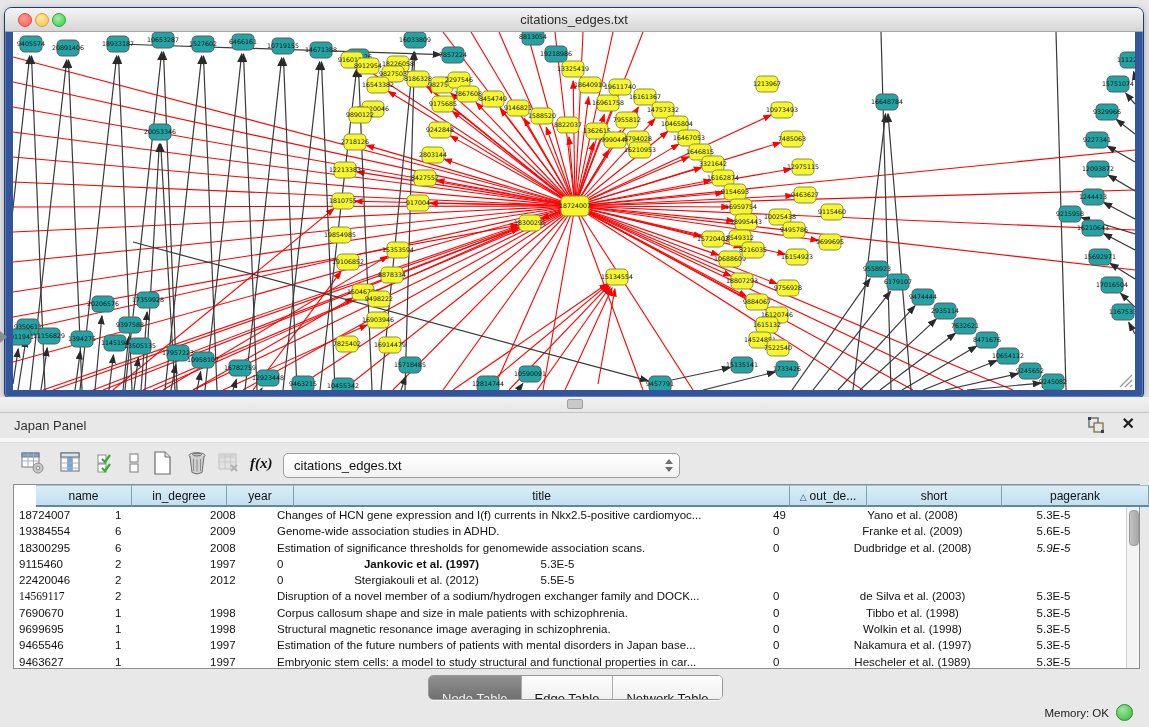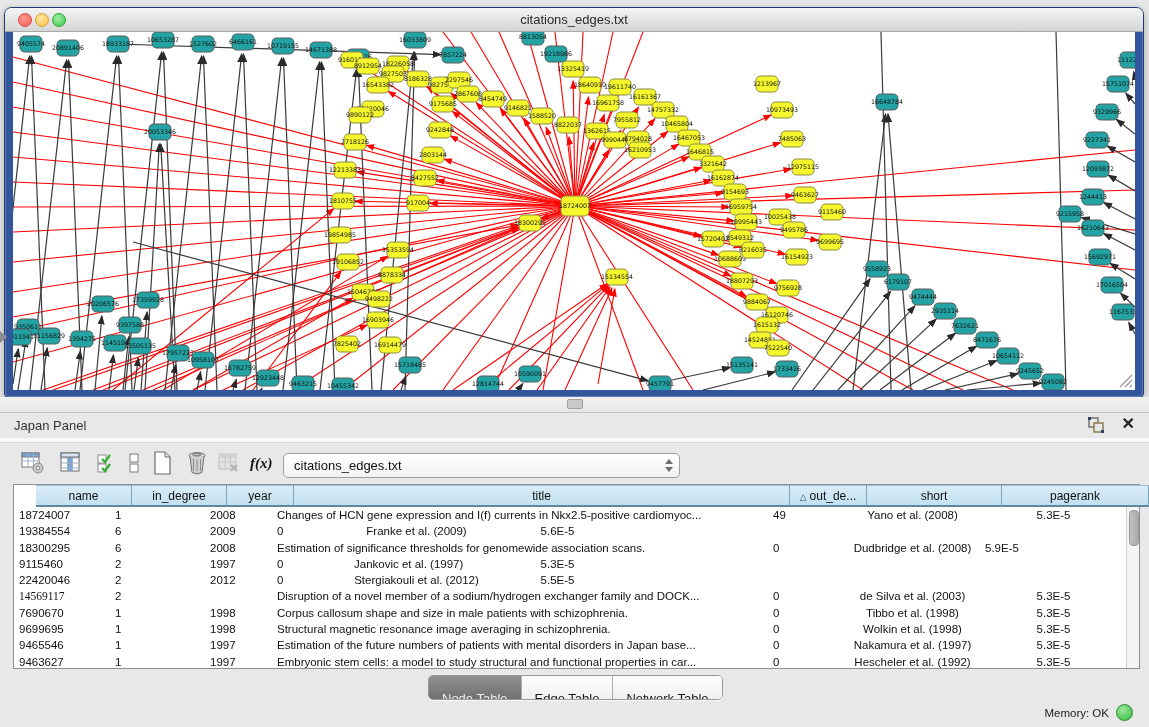--- a/index.html
+++ b/index.html
@@ -900,39 +900,40 @@
             <div class="tcell" style="width: 67px; text-align: left;">2008</div>
             <div class="tcell" style="width: 496px; text-align: left;">Changes of HCN gene expression and I(f) currents in Nkx2.5-positive cardiomyoc...</div>
             <div class="tcell" style="width: 77px; text-align: left;">49</div>
             <div class="tcell" style="width: 135px; text-align: center;">Yano et al. (2008)</div>
             <div class="tcell" style="width: 147px; text-align: center;">5.3E-5</div>
           </div>
           <div class="trow">
             <div class="tcell" style="width: 96px; text-align: left;">19384554</div>
             <div class="tcell" style="width: 95px; text-align: left;">6</div>
             <div class="tcell" style="width: 67px; text-align: left;">2009</div>
+            <div class="tcell" style="width: 496px; text-align: left;">Genome-wide association studies in ADHD.</div>
             <div class="tcell" style="width: 77px; text-align: left;">0</div>
             <div class="tcell" style="width: 135px; text-align: center;">Franke et al. (2009)</div>
             <div class="tcell" style="width: 147px; text-align: center;">5.6E-5</div>
           </div>
           <div class="trow">
             <div class="tcell" style="width: 96px; text-align: left;">18300295</div>
             <div class="tcell" style="width: 95px; text-align: left;">6</div>
             <div class="tcell" style="width: 67px; text-align: left;">2008</div>
             <div class="tcell" style="width: 496px; text-align: left;">Estimation of significance thresholds for genomewide association scans.</div>
             <div class="tcell" style="width: 77px; text-align: left;">0</div>
             <div class="tcell" style="width: 135px; text-align: center;">Dudbridge et al. (2008)</div>
-            <div class="tcell" style="width: 147px; ">5.9E-5</div>
+            <div class="tcell" style="width: 147px; text-align: center; font-style: italic;">5.9E-5</div>
           </div>
           <div class="trow">
             <div class="tcell" style="width: 96px; text-align: left;">9115460</div>
             <div class="tcell" style="width: 95px; text-align: left;">2</div>
             <div class="tcell" style="width: 67px; text-align: left;">1997</div>
             <div class="tcell" style="width: 77px; text-align: left;">0</div>
-            <div class="tcell" style="width: 135px; text-align: left;">Jankovic et al. (1997)</div>
+            <div class="tcell" style="width: 135px; text-align: right; font-weight: bold;">Jankovic et al. (1997)</div>
             <div class="tcell" style="width: 147px; text-align: center;">5.3E-5</div>
           </div>
           <div class="trow">
             <div class="tcell" style="width: 96px; text-align: left;">22420046</div>
             <div class="tcell" style="width: 95px; text-align: left;">2</div>
             <div class="tcell" style="width: 67px; text-align: left;">2012</div>
             <div class="tcell" style="width: 77px; text-align: left;">0</div>
             <div class="tcell" style="width: 135px; text-align: center;">Stergiakouli et al. (2012)</div>
             <div class="tcell" style="width: 147px; text-align: center;">5.5E-5</div>
           </div>
@@ -971,21 +972,21 @@
             <div class="tcell" style="width: 77px; text-align: left;">0</div>
             <div class="tcell" style="width: 135px; text-align: center;">Nakamura et al. (1997)</div>
             <div class="tcell" style="width: 147px; text-align: center;">5.3E-5</div>
           </div>
           <div class="trow">
             <div class="tcell" style="width: 96px; text-align: left;">9463627</div>
             <div class="tcell" style="width: 95px; text-align: left;">1</div>
             <div class="tcell" style="width: 67px; text-align: left;">1997</div>
             <div class="tcell" style="width: 496px; text-align: left;">Embryonic stem cells: a model to study structural and functional properties in car...</div>
             <div class="tcell" style="width: 77px; text-align: left;">0</div>
-            <div class="tcell" style="width: 135px; text-align: center;">Hescheler et al. (1992)</div>
+            <div class="tcell" style="width: 135px; text-align: center;">Hescheler et al. (1989)</div>
             <div class="tcell" style="width: 147px; text-align: center;">5.3E-5</div>
           </div>
         </div>
       <div class="vscroll">
         <div class="vthumb"></div>
       </div>
     </div>
 
     <div class="tabbar">
       <span class="seg sel">Node Table</span>

